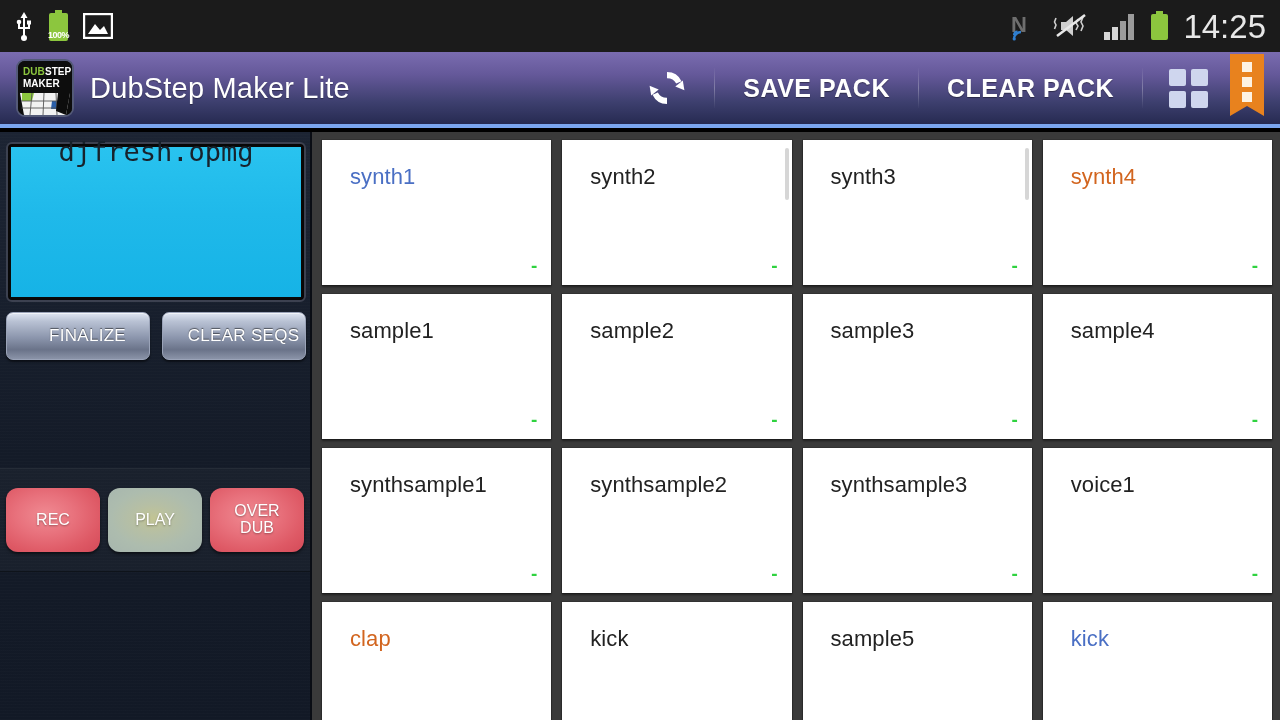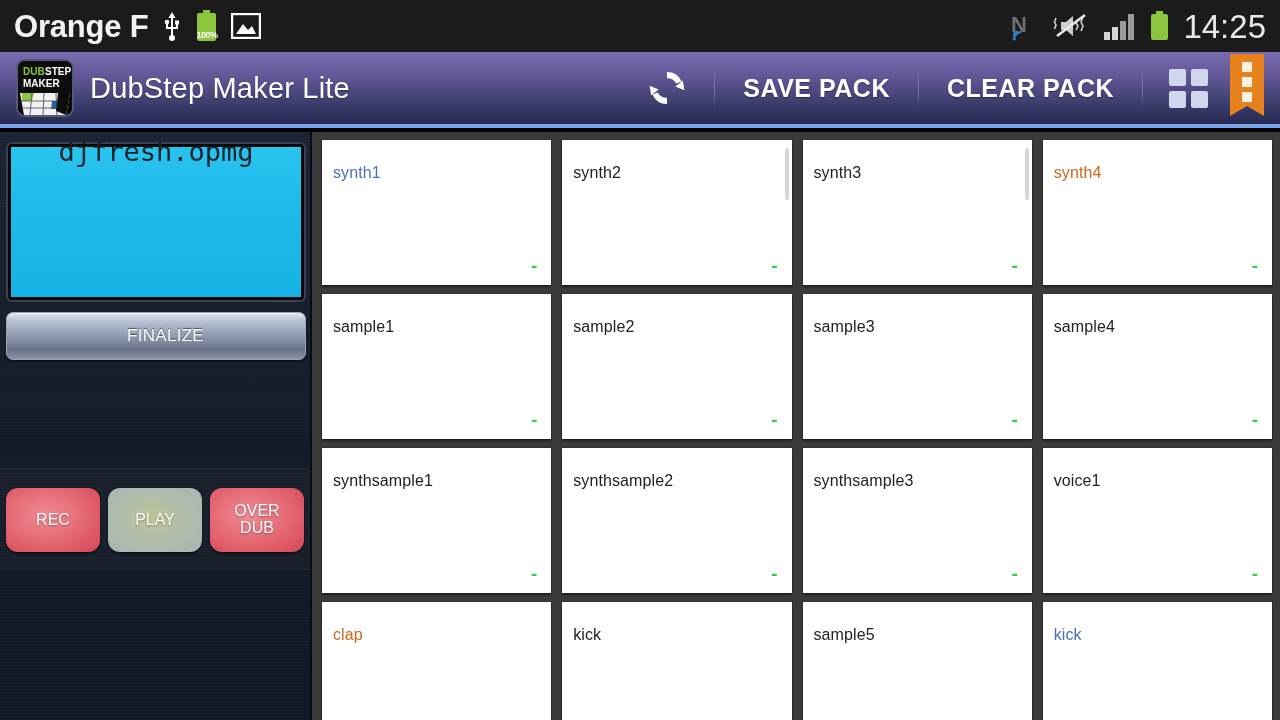--- a/index.html
+++ b/index.html
@@ -192,22 +192,22 @@
     gap: 9px 11px;
   }
   .cell {
     background: #ffffff;
     position: relative;
     box-shadow: 0 2px 2px rgba(0,0,0,0.45), 0 0 0 1px rgba(0,0,0,0.12);
     overflow: hidden;
     cursor: pointer;
   }
   .cell-label {
-    position: absolute; left: 11px; top: 24px;
-    font-size: 16px; color: #222222;
+    position: absolute; left: 28px; top: 24px;
+    font-size: 22px; color: #222222;
     letter-spacing: 0.1px;
     white-space: nowrap;
     text-align: right;
   }
   .cell-label.blue   { color: #4a6fc4; }
   .cell-label.orange { color: #d2651f; }
   .cell-dash {
     position: absolute; right: 14px; bottom: 14px;
     font-size: 19px; color: #2fd23f; font-weight: bold;
     line-height: 0.6;
@@ -218,21 +218,20 @@
     background: #d6d6d6; border-radius: 2px;
   }
 </style>
 </head>
 <body>
 
 <div id="screen">
 
   <div id="statusbar">
     <div id="statusbar-left">
-      <span class="carrier-name">Orange F</span>
 
       <svg class="sb-icon" width="20" height="30" viewBox="0 0 20 30">
         <g fill="#ffffff">
           <circle cx="10" cy="27" r="3"></circle>
           <rect x="9" y="5" width="2" height="21"></rect>
           <polygon points="10,1 6.5,7 13.5,7"></polygon>
           <rect x="4" y="12" width="2" height="6"></rect>
           <circle cx="5" cy="11" r="2.3"></circle>
           <rect x="14" y="12" width="2" height="6"></rect>
           <rect x="13" y="9.5" width="4" height="4"></rect>
@@ -354,20 +353,21 @@
     <div id="leftpanel">
 
       <div id="display-frame">
         <div id="display-screen">
           <div id="display-text">djfresh.opmg</div>
         </div>
       </div>
 
       <div id="leftpanel-buttons">
         <div class="metal-btn">FINALIZE</div>
+        <div class="metal-btn">CLEAR SEQS</div>
       </div>
 
       <div id="transport-row">
         <div class="pad pad-red">
           <span>REC</span>
         </div>
         <div class="pad pad-dim">
           <span>PLAY</span>
         </div>
         <div class="pad pad-red">

